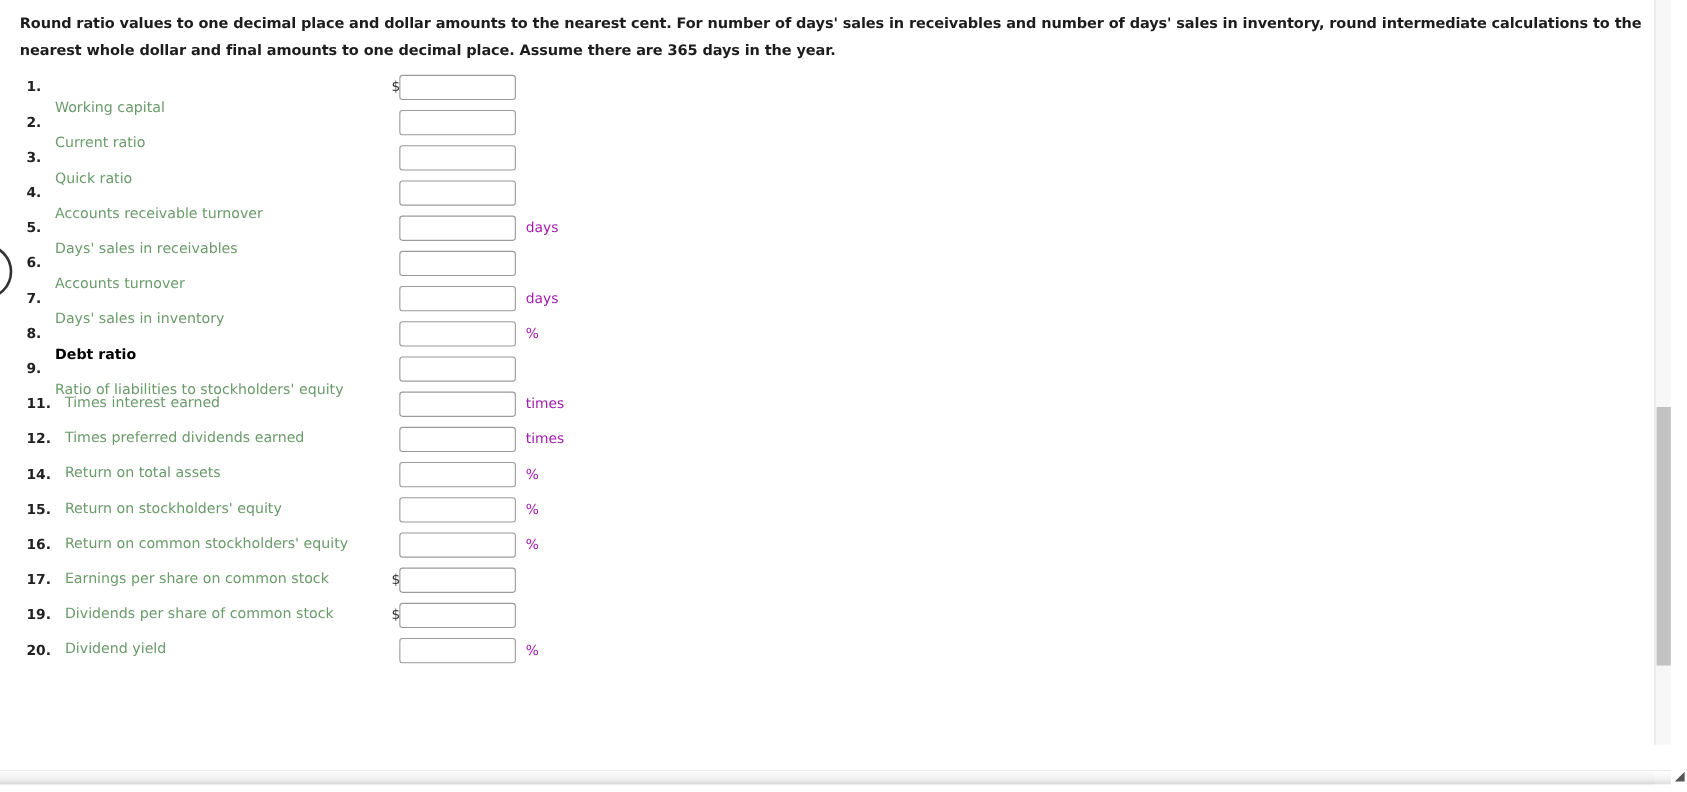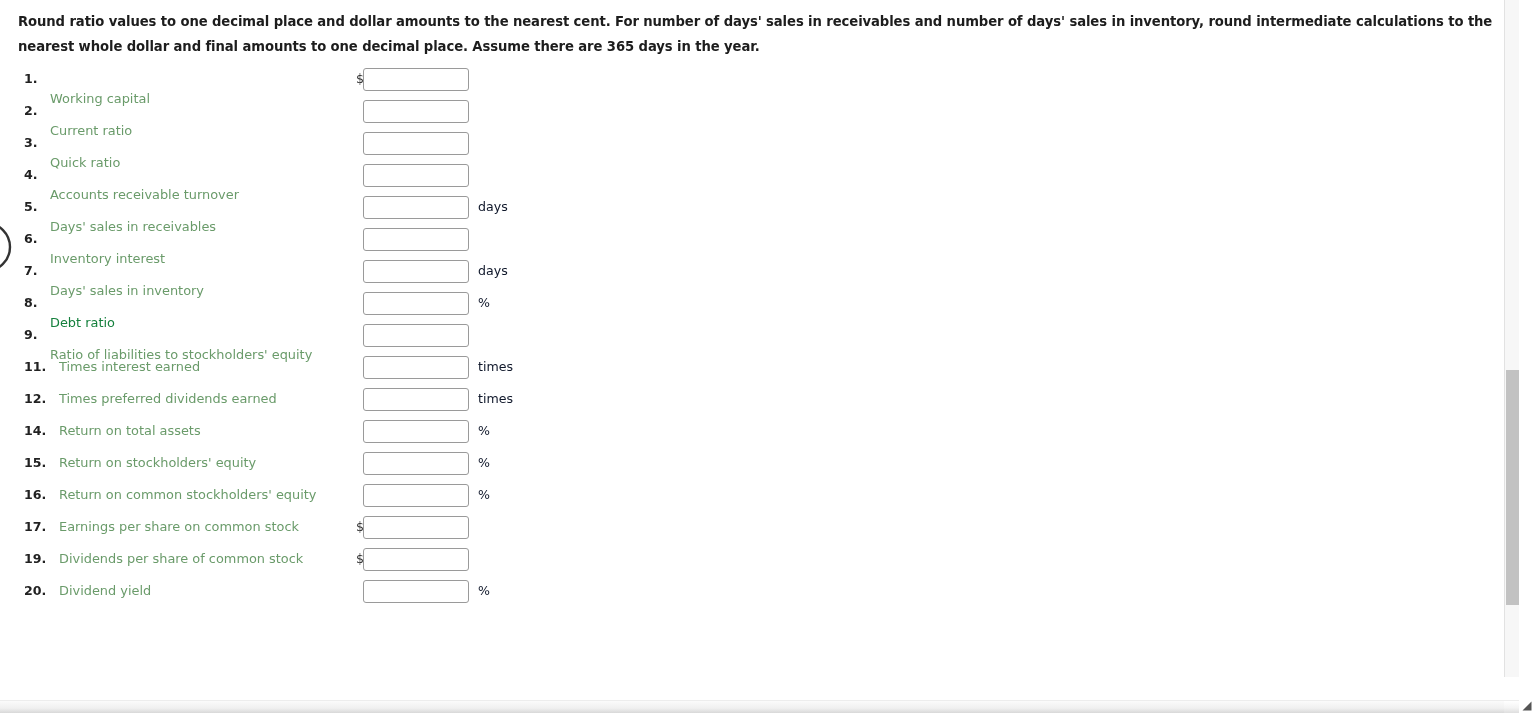--- a/index.html
+++ b/index.html
@@ -62,21 +62,22 @@
   .row-label {
     position: absolute;
     top: 3px;
     font-size: 12.9px;
     color: #6a9b6a;
     white-space: nowrap;
   }
   .row.wide .row-label { left: 59px; }
   .row.narrow .row-label { left: 50px; margin-top: 20px; }
   .row-label.plain {
-    color: #15803d;
+    color: #000000;
+    font-weight: bold;
   }
 
   .dollar {
     position: absolute;
     left: 356px;
     top: 3px;
     font-size: 12.6px;
     color: #333333;
   }
 
@@ -95,21 +96,21 @@
     font-size: 12px;
     color: #222222;
     outline: none;
   }
 
   .suffix {
     position: absolute;
     left: 478px;
     top: 3px;
     font-size: 12.6px;
-    color: #0f172a;
+    color: #a21caf;
     white-space: nowrap;
   }
 
   
   #arc-annotation {
     position: absolute;
     left: -40px;
     top: 221px;
     width: 52px;
     height: 52px;
@@ -194,21 +195,21 @@
         <input class="field" type="text" value="" style="">
       </div>
       <div class="row narrow">
         <span class="row-num">5.</span>
         <span class="row-label">Days' sales in receivables</span>
         <input class="field" type="text" value="" style="">
         <span class="suffix">days</span>
       </div>
       <div class="row narrow">
         <span class="row-num">6.</span>
-        <span class="row-label">Inventory interest</span>
+        <span class="row-label">Accounts turnover</span>
         <input class="field" type="text" value="" style="">
       </div>
       <div class="row narrow">
         <span class="row-num">7.</span>
         <span class="row-label">Days' sales in inventory</span>
         <input class="field" type="text" value="" style="">
         <span class="suffix">days</span>
       </div>
       <div class="row narrow">
         <span class="row-num">8.</span>

